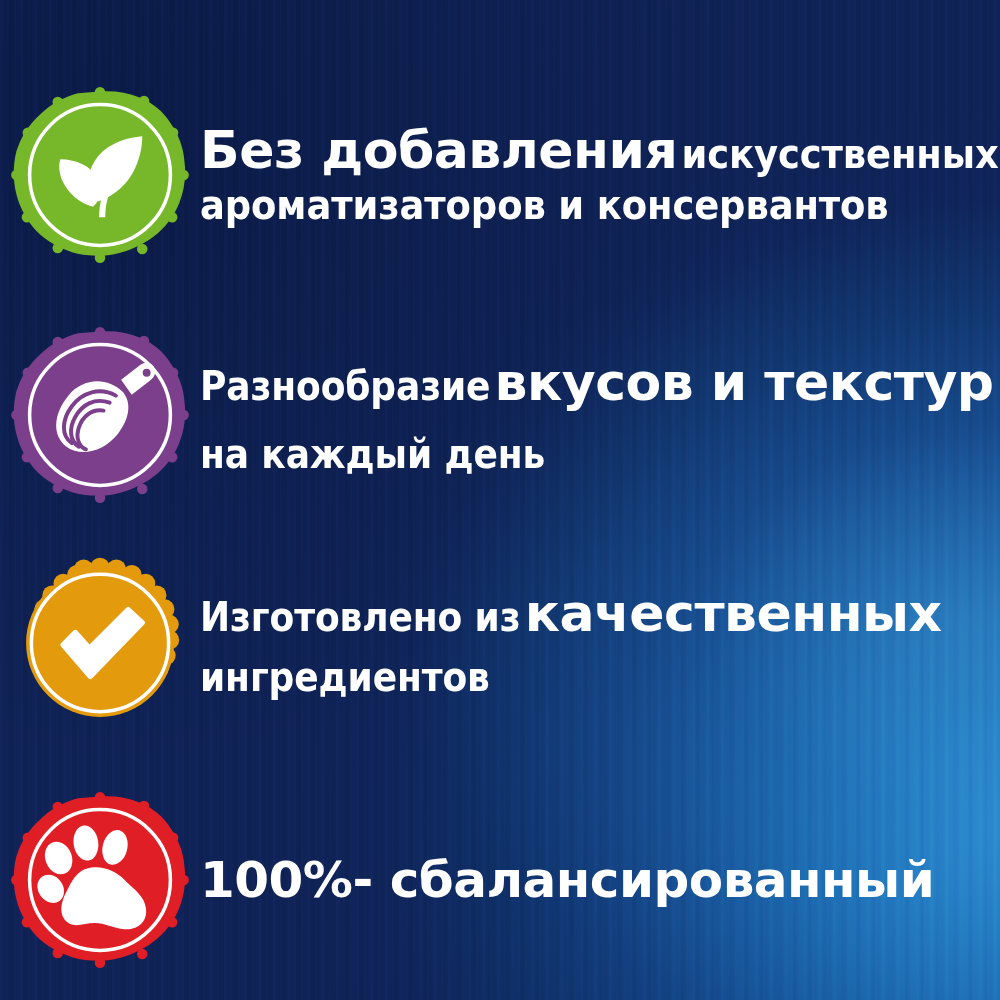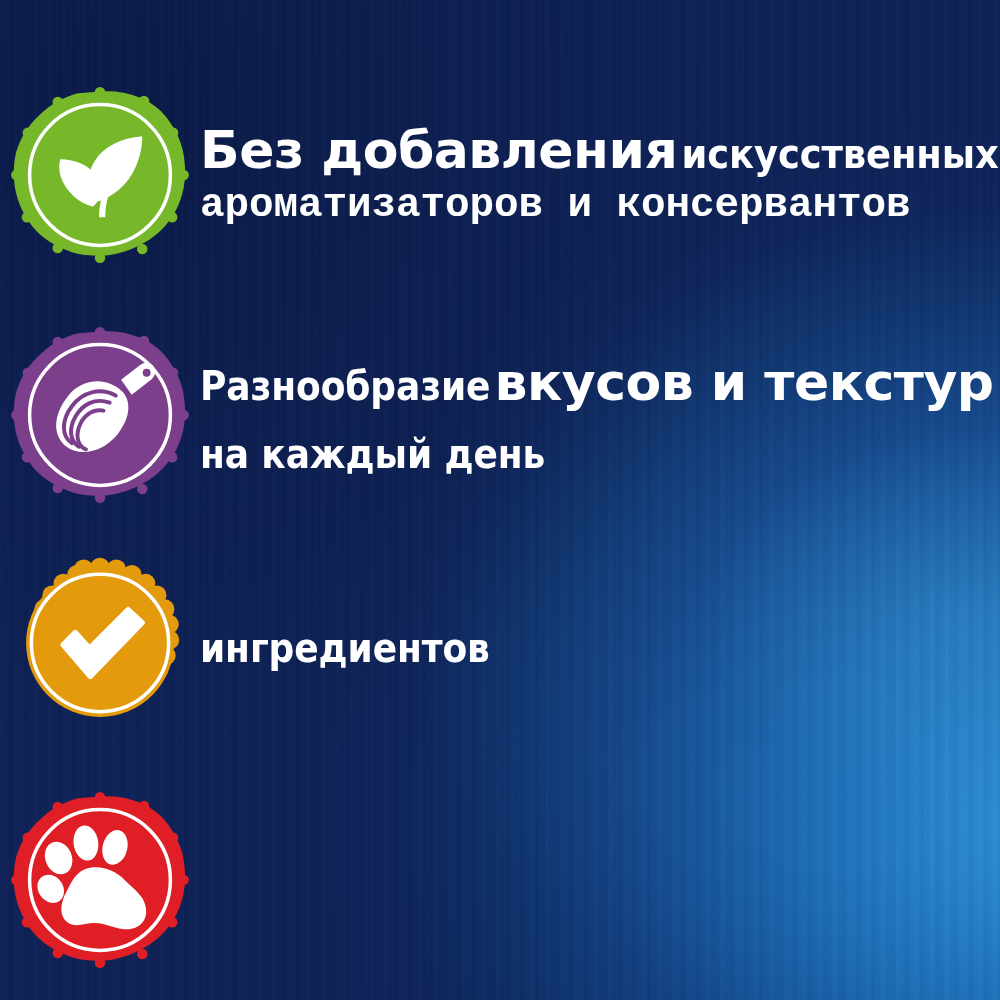--- a/index.html
+++ b/index.html
@@ -165,21 +165,21 @@
   .t-big {
     font-size: 54px;
     font-weight: 700;
     font-family: "DejaVu Sans", "Liberation Sans", sans-serif;
     letter-spacing: -0.5px;
   }
 
   
   .row-1 .t-big  { font-size: 52px; }
   .row-1 .t-reg  { font-size: 41px; }
-  .row-1 .line2  { margin-top: 2px; font-family: Liberation Mono, monospace; }
+  .row-1 .line2  { margin-top: 2px; }
 
   .row-2 .t-big  { font-size: 52px; }
   .row-2 .t-reg  { font-size: 40px; }
   .row-2 .line2  { margin-top: 20px; }
 
   .row-3 .t-big  { font-size: 52px; }
   .row-3 .t-reg  { font-size: 40px; }
   .row-3 .line2  { margin-top: 12px; }
 
   .row-4 .t-big  { font-size: 50px; }
@@ -348,20 +348,21 @@
               <circle cx="81.4" cy="16.1" r="11"></circle>
             </g>
             <circle cx="100" cy="100" r="78" fill="none" stroke="#FFFFFF" stroke-width="4"></circle>
 
             <path d="M58 102 L72 88 L88 106 L132 62 L148 77 L89 138 Z" fill="#FFFFFF" stroke="#FFFFFF" stroke-width="6" stroke-linejoin="round"></path>
           </svg>
         </div>
       </div>
 
       <div class="copy">
+        <span class="line"><span class="t-reg">Изготовлено из</span><span class="sp"></span><span class="t-big">качественных</span></span>
         <span class="line line2 t-reg">ингредиентов</span>
       </div>
     </div>
 
     <div class="row row-4">
       <div class="badge-wrap">
         <div class="badge">
           <svg viewBox="0 0 200 200">
             <path d="M100 5 C116 4 131 6 145 12 C160 18 172 28 180 41
                      C189 54 195 69 196 85 C198 101 196 117 190 132
@@ -394,17 +395,18 @@
               <path d="M82 88 C99 82 116 88 128 100 C139 111 150 118 152 131
                        C155 146 144 157 128 156 C114 155 106 149 94 149
                        C82 149 72 155 63 148 C53 140 55 126 62 113
                        C68 101 73 92 82 88 Z"></path>
             </g>
           </svg>
         </div>
       </div>
 
       <div class="copy">
+        <span class="line"><span class="t-big">100%- сбалансированный</span></span>
       </div>
     </div>
 
   </div>
 </div>
 
 </body></html>

